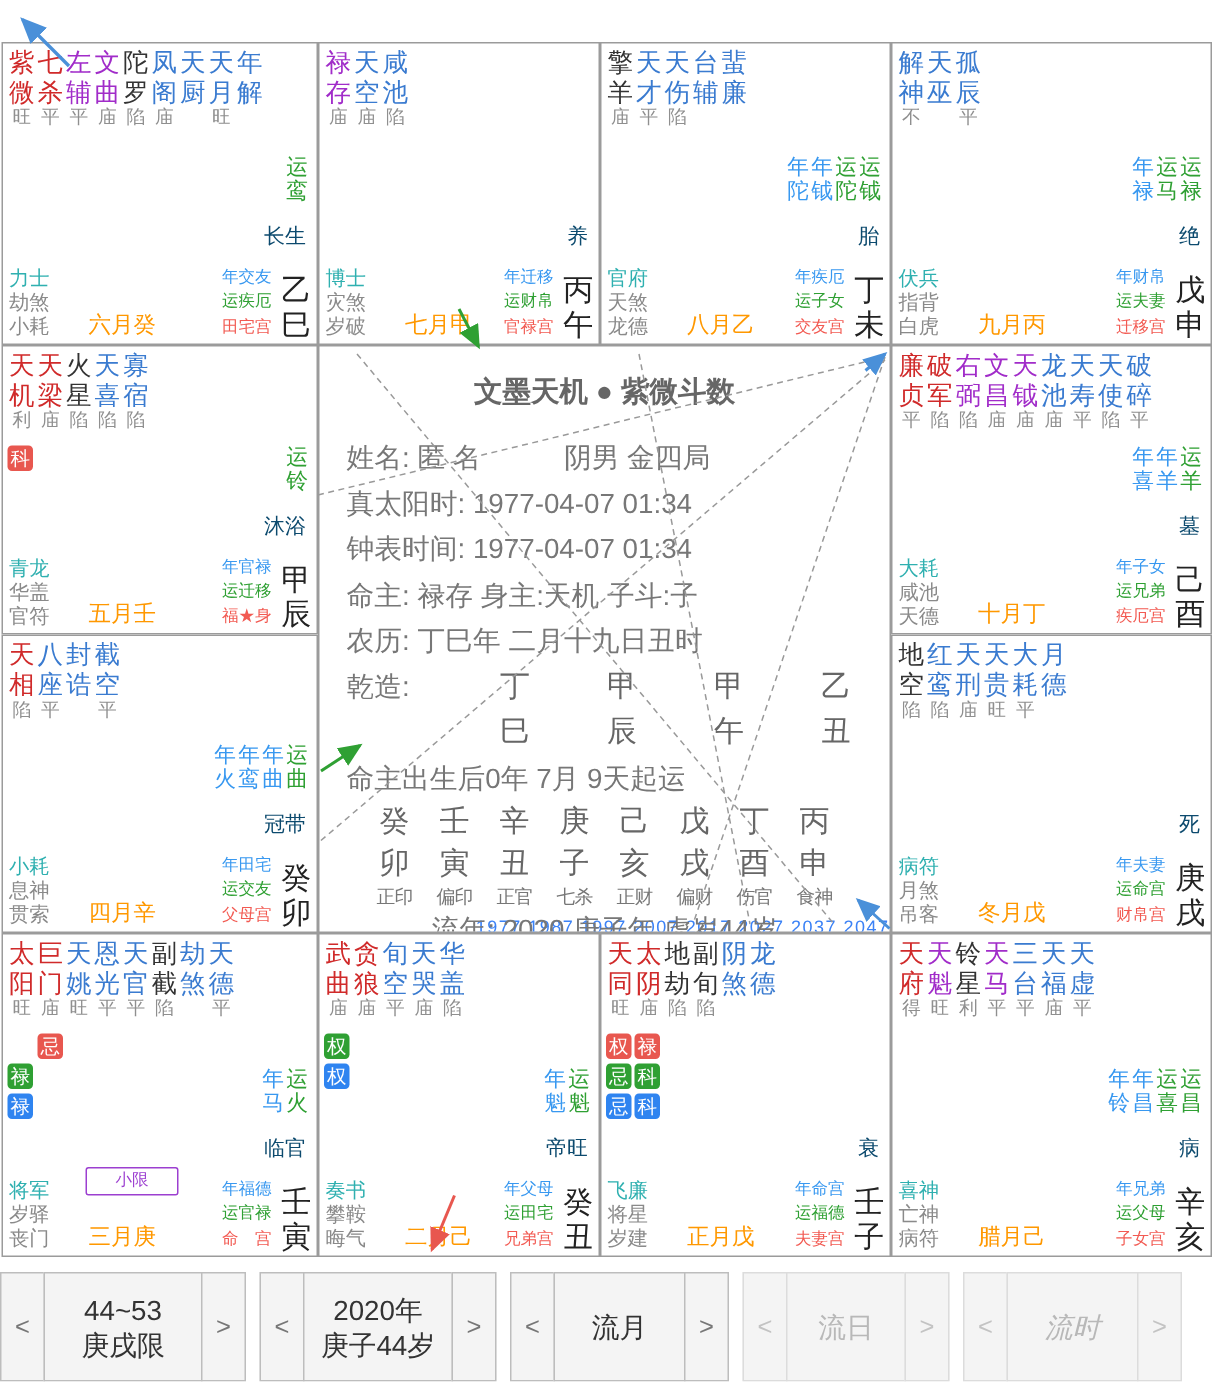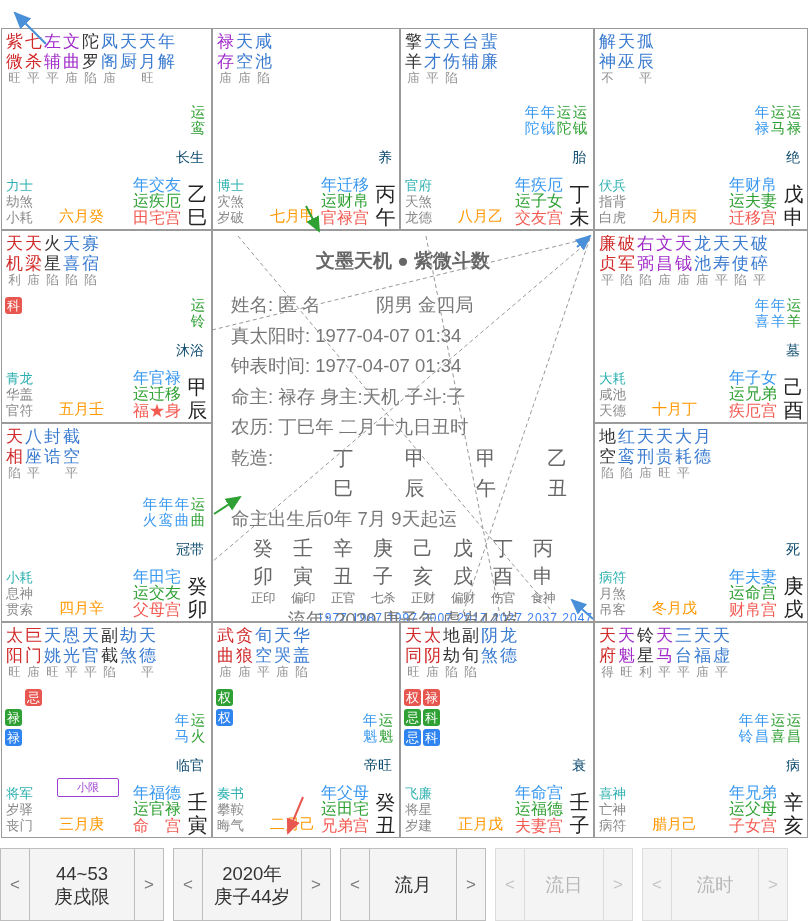--- a/index.html
+++ b/index.html
@@ -34,21 +34,21 @@
   .pairs{display:flex}
   .pair{width:16px;display:flex;flex-direction:column;align-items:center;font-size:14.5px;line-height:16px}
   .pair.y{color:var(--year)}.pair.g{color:var(--yun)}
   .stage{font-size:14px;color:#0c4a6e;margin-top:13px;margin-right:2px}
 
   .gods{position:absolute;left:4px;bottom:3px;display:flex;flex-direction:column;font-size:13.5px;line-height:16px;color:var(--gray2)}
   .god1{color:var(--god)}
   .month{position:absolute;left:57px;bottom:3px;color:var(--month);font-size:15px}
   .xiaoxian{position:absolute;left:55px;bottom:40px;color:#9c3fd0;border:1px solid #9c3fd0;font-size:11px;line-height:17px;padding:0 19px;border-radius:2px;background:#fff}
 
-  .brlabels{position:absolute;right:30px;bottom:3px;display:flex;flex-direction:column;align-items:flex-start;font-size:16px;line-height:16.5px}
+  .brlabels{position:absolute;right:30px;bottom:3px;display:flex;flex-direction:column;align-items:flex-start;font-size:11px;line-height:16.5px}
   .lbl-year{color:var(--year)}.lbl-yun{color:var(--yun)}.lbl-gong{color:var(--gong)}
   .ganzhi{position:absolute;right:2px;bottom:1px;width:23px;text-align:center;font-size:20px;line-height:22.5px;color:#222}
 
   
   .c-title{margin-top:17px;text-align:center;font-size:19px;font-weight:bold;color:#666}
   .c-info{margin-top:16px;padding-left:18px;font-size:18.5px;line-height:30.5px;color:#777}
   .bz-row{display:flex;padding-left:18px;color:#666}
   .bz-label{width:86px;font-size:18.5px;color:#777;line-height:30px}
   .bz-cell{width:80px;text-align:center;font-size:20px;line-height:30px}
   .c-qiyun{padding-left:18px;font-size:18.5px;line-height:31px;color:#777}
@@ -924,19 +924,19 @@
       </div>
       <div class="nav-group disabled">
         <div class="nav-btn nav-arrow">&lt;</div>
         <div class="nav-btn nav-label" style="width: 80px;">
           <div>流日</div>
         </div>
         <div class="nav-btn nav-arrow">&gt;</div>
       </div>
       <div class="nav-group disabled">
         <div class="nav-btn nav-arrow">&lt;</div>
-        <div class="nav-btn nav-label" style="width: 88px;">
+        <div class="nav-btn nav-label" style="width: 88px; font-style: italic;">
           <div>流时</div>
         </div>
         <div class="nav-btn nav-arrow">&gt;</div>
       </div>
     </div>
 </div>
 
 </body></html>

